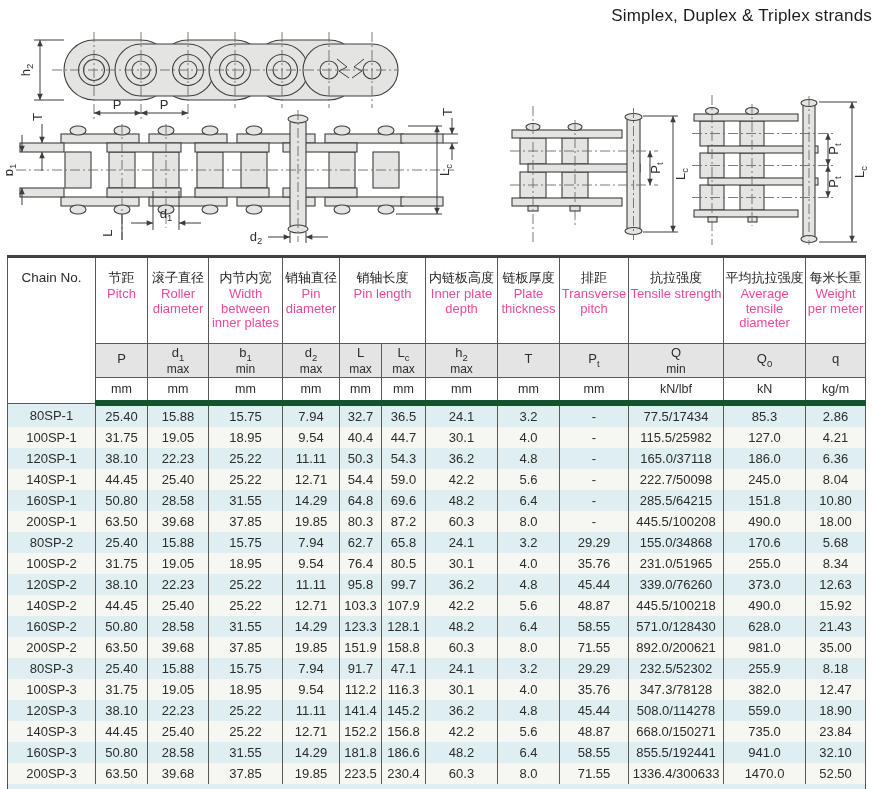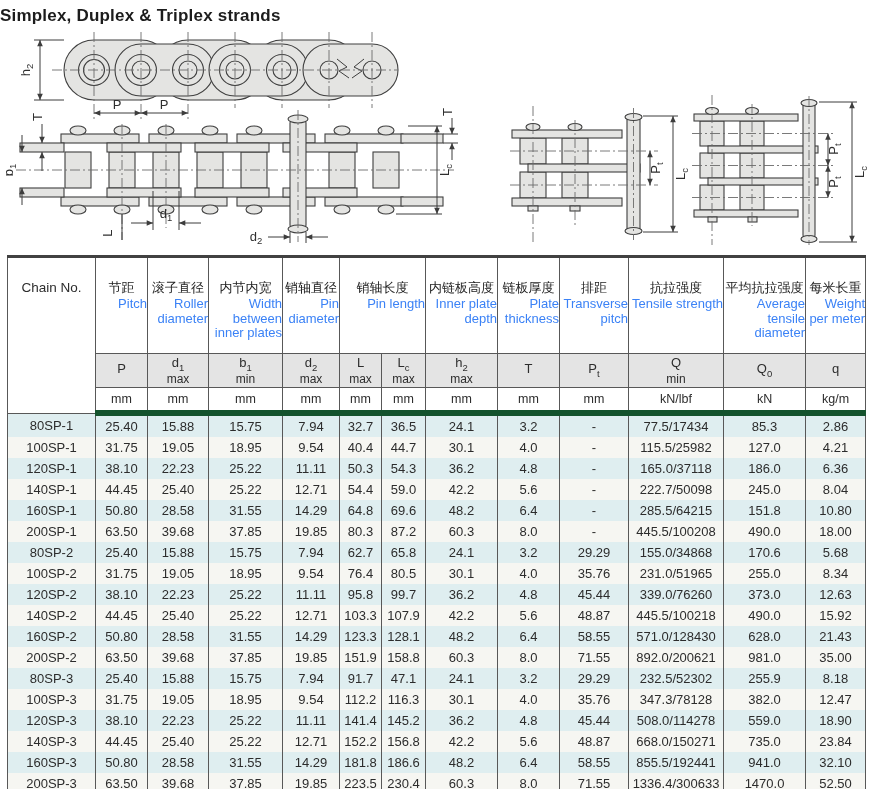--- a/index.html
+++ b/index.html
@@ -3,21 +3,21 @@
 <meta charset="utf-8">
 <style>
   html,body{margin:0;padding:0;}
   body{
     width:872px;height:789px;position:relative;overflow:hidden;
     background:#ffffff;color:#2d2d2d;
     font-family:"Liberation Sans","DejaVu Sans",sans-serif;
   }
   .page-title{
     position:absolute;top:6px;left:0;width:100%;
-    text-align:left;font-size:17px;font-weight:700;color:#1c1c1c;
+    text-align:right;font-size:17px;font-weight:400;color:#1c1c1c;
     letter-spacing:0.2px;
   }
   .drw{position:absolute;}
   svg text{font-family:"Liberation Sans","DejaVu Sans",sans-serif;fill:#2f2f2f;}
   .dimtxt{font-size:13px;}
   .ssub{font-size:9.5px;}
   .part{fill:#e4e4e2;stroke:#3f3f3f;stroke-width:1.1;}
   .ln{stroke:#3d3d3d;stroke-width:1;fill:none;}
   .cl{stroke:#6b6b6b;stroke-width:0.9;fill:none;stroke-dasharray:10 3 2 3;}
   .ring{fill:none;stroke:#3f3f3f;stroke-width:1.1;}
@@ -27,25 +27,25 @@
     border-collapse:collapse;table-layout:fixed;width:858px;
     border:1px solid #4a4a4a;border-top:3px solid #414141;
   }
   th,td{
     border-left:1px solid #585858;border-right:1px solid #585858;
     font-weight:normal;text-align:center;padding:0;
     overflow:hidden;white-space:nowrap;
   }
   thead th{border-bottom:1px solid #585858;background:#fff;}
   thead tr.r-names th{
-    vertical-align:top;padding-top:22px;height:73px;white-space:normal;
+    vertical-align:top;padding-top:12px;height:73px;white-space:normal;
   }
   thead th.chainno{vertical-align:middle;font-size:13.5px;padding-top:0;}
   .zh{font-size:13px;line-height:1.25;color:#222;}
-  .en{font-size:13px;line-height:1.1;margin-top:1px;color:#3b82f6;text-align:right;}
+  .en{font-size:13px;line-height:1.1;margin-top:1px;color:#ec4899;}
   thead tr.r-syms th{background:#e4e4e4;height:33px;font-size:13px;vertical-align:middle;}
   .symline{line-height:13px;}
   .symline sub{font-size:9.5px;position:relative;bottom:-1px;}
   .noteline{font-size:12px;line-height:12px;}
   thead tr.r-units th{height:22px;font-size:12.5px;border-bottom:6px solid #14532d;}
   tbody td{height:21px;font-size:13px;border-top:none;border-bottom:none;color:#2c2c2c;}
   tbody tr:nth-child(odd) td{background:#dfeef0;}
   tbody tr:nth-child(even) td{background:#f6f6f2;}
   tfoot td{height:9px;background:#dfeef0;border:none;}
 </style>

